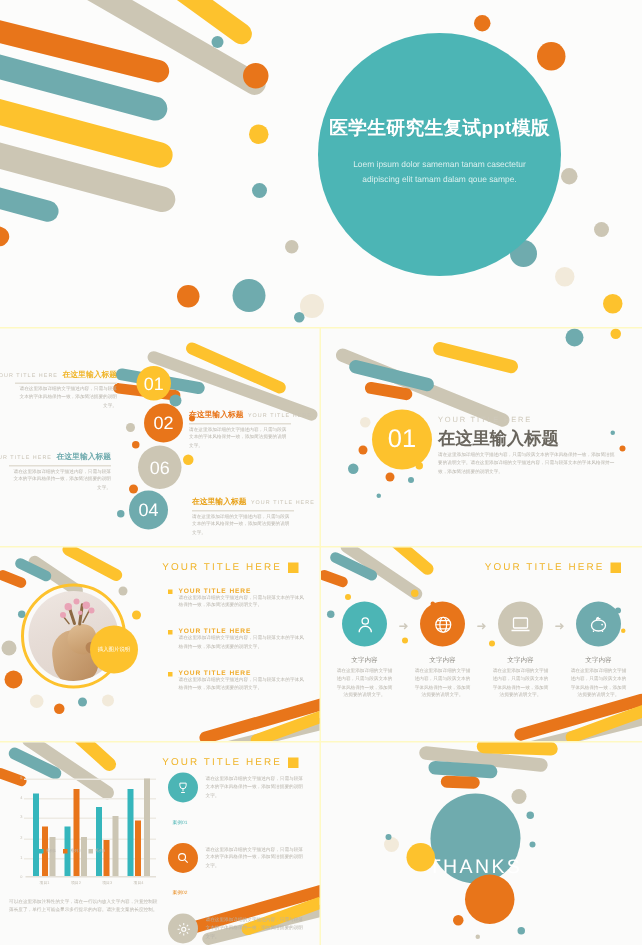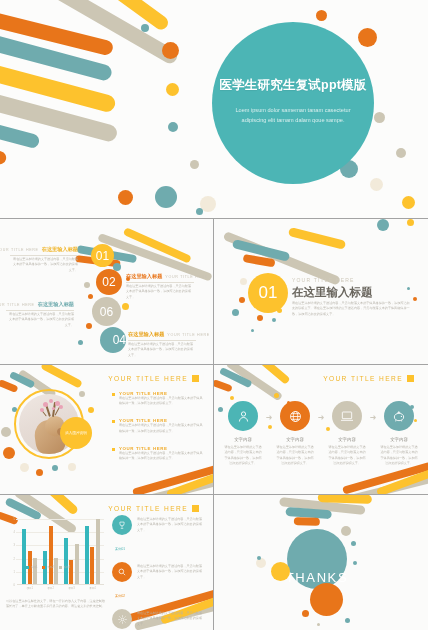--- a/index.html
+++ b/index.html
@@ -5,21 +5,21 @@
   * { box-sizing: border-box; margin: 0; padding: 0; }
   html, body {
     width: 428px; height: 630px;
     background: #ffffff;
     font-family: "Liberation Sans", sans-serif;
     overflow: hidden;
   }
   .deck {
     position: relative;
     width: 428px; height: 630px;
-    background: #a3a3a3;
+    background: #fef9c3;
     border-radius: 17px;
   }
   .slide {
     position: absolute;
     background: #fbfbfa;
     overflow: hidden;
   }
   
   #cover { left: 0; top: 0; width: 428px; height: 218px; background: #fcfcfb; }
 
@@ -262,21 +262,21 @@
 
     <div class="num-circle" style="left:91px;top:25px;width:23px;height:23px;background:#FDC22D;">
       <span>01</span>
     </div>
     <div class="num-circle" style="left:96px;top:50px;width:26px;height:26px;background:#E8751A;">
       <span>02</span>
     </div>
     <div class="num-circle" style="left:92px;top:78px;width:29px;height:29px;background:#CCC6B4;">
       <span>06</span>
     </div>
-    <div class="num-circle" style="left:100px;top:108px;width:26px;height:26px;background:#6FABAE;justify-content:flex-end;">
+    <div class="num-circle" style="left:86px;top:108px;width:26px;height:26px;background:#6FABAE;">
       <span>04</span>
     </div>
 
     <div class="item-blk" style="left:10px;top:27px;text-align:right;">
       <div class="item-head" style="justify-content:flex-end;">
         <span class="item-en">YOUR TITLE HERE</span>
         <span class="item-cn" style="color:#F0B52A;">在这里输入标题</span>
       </div>
       <div class="item-rule"></div>
       <div class="body-txt">请在这里添加详细的文字描述内容，只需与段落文本的字体风格保持一致，添加简洁扼要的说明文字。</div>

